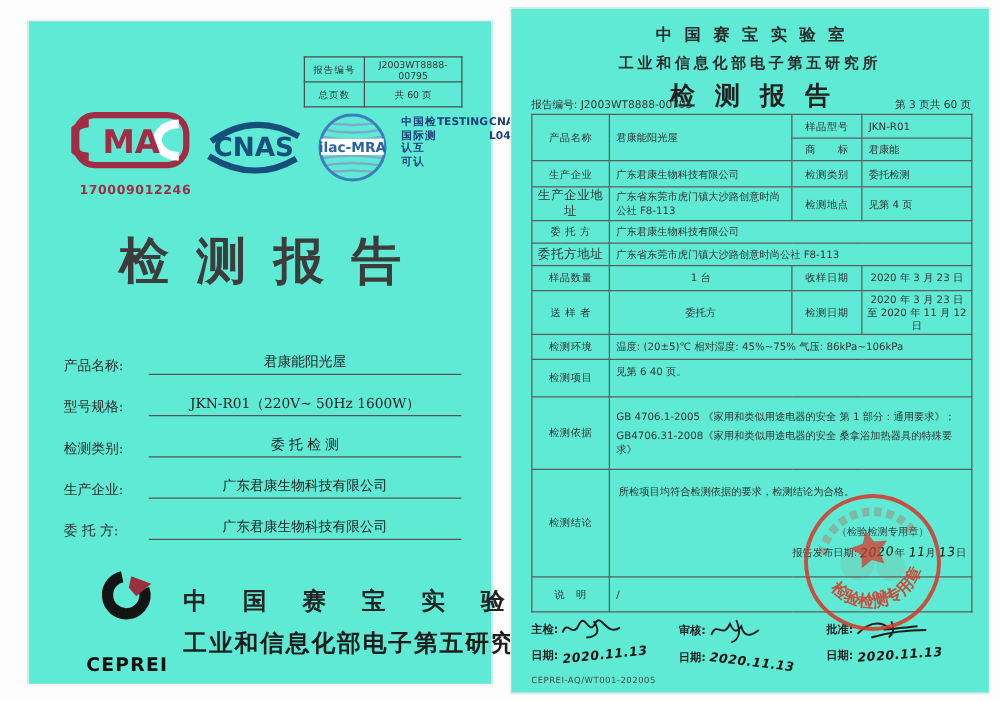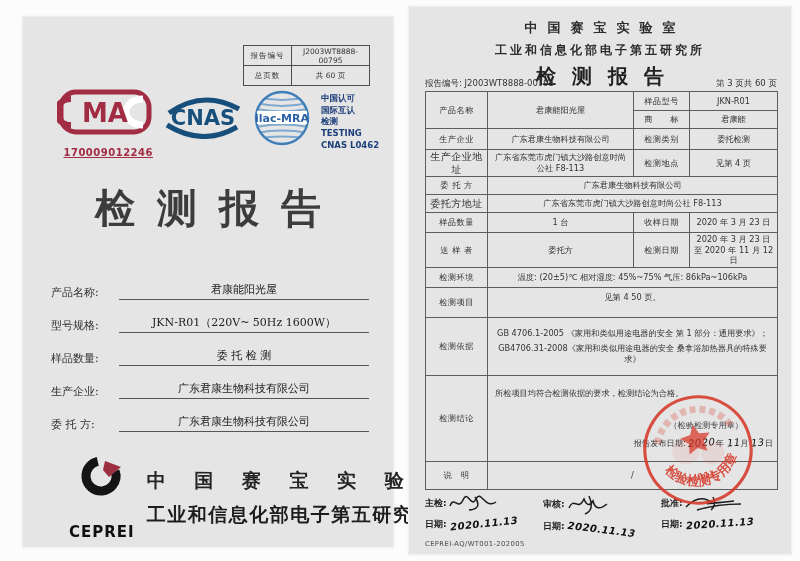--- a/index.html
+++ b/index.html
@@ -1,34 +1,34 @@
 <!DOCTYPE html>
 <html><head>
 <meta charset="utf-8">
 <style>
   * { margin:0; padding:0; box-sizing:border-box; }
   html,body { width:800px; height:561px; overflow:hidden; background:#fcfcfc;
               font-family:"DejaVu Sans", sans-serif; color:#3a3a3a; }
   .canvas { position:relative; width:800px; height:561px; }
-  .page { position:absolute; background:#e5e5e5; border:1px solid #efefef;
+  .page { position:absolute; background:#5eead4; border:1px solid #efefef;
           box-shadow:0 0 3px rgba(0,0,0,.05); }
   .page-left  { left:22px; top:16px; width:372px; height:532px; }
   .page-right { left:408px; top:6px; width:384px; height:549px; }
 
   
   .info-table { position:absolute; left:220px; top:28px; border-collapse:collapse; }
   .info-table td { border:1px solid #4e4e4e; font-size:7.5px; height:20px;
                    text-align:center; vertical-align:middle; color:#333; }
   .info-table td.lbl { width:48px; letter-spacing:1px; }
   .info-table td.val { width:78px; }
 
   .logo-row { position:absolute; left:34px; top:72px; width:330px; display:flex;
               align-items:flex-start; gap:10px; }
   .cma-num { font-size:10px; font-weight:bold; letter-spacing:.5px; }
-  .accred { display:flex; flex-direction:column; gap:1px; padding-top:4px; }
+  .accred { display:flex; flex-direction:row; gap:1px; padding-top:4px; }
   .accred span { font-size:8.5px; font-weight:bold; line-height:1.25; }
 
   .big-title { position:absolute; left:0; top:164px; width:100%; text-align:center;
                font-size:40px; font-weight:600; color:#3c3c3c; letter-spacing:22px;
                text-indent:22px; white-space:nowrap; }
 
   .fields { position:absolute; left:28px; top:250px; width:318px; }
   .frow { display:flex; align-items:flex-end; height:33px; }
   .flabel { font-size:11px; color:#2f2f2f; width:68px; flex:none;
             font-family:"DejaVu Serif", serif; }
@@ -49,21 +49,21 @@
   .r-head .ttl  { font-size:20px; font-weight:bold; letter-spacing:16px; text-indent:16px; margin-top:4px; color:#222; }
 
   .r-meta { position:absolute; left:16px; top:71px; width:352px; display:flex;
             justify-content:space-between; font-size:8.5px; color:#333; }
 
   table.main { position:absolute; left:16px; top:84px; width:352px;
                border-collapse:collapse; table-layout:fixed; }
   table.main td { border:1px solid #5d5d5d; font-size:8.2px; color:#333;
                   vertical-align:middle; line-height:1.3; overflow:hidden; }
   td.lb { text-align:center; letter-spacing:.5px; padding:0 1px; }
-  td.vl { text-align:center; padding:1px 5px; }
+  td.vl { text-align:left; padding:1px 5px; }
   td.vc { text-align:center; padding:1px 2px; }
   .dep p { margin:4px 0; }
   .concl { position:relative; }
   .concl .c1 { position:absolute; left:7px; top:12px; }
   .concl .c2 { position:absolute; right:34px; top:44px; color:#3f3f3f; }
   .concl .c3 { position:absolute; right:4px; top:60px; white-space:nowrap; }
   .hand  { font-style:italic; font-size:10px; color:#101010; display:inline-block;
            transform:rotate(-4deg); letter-spacing:.5px; }
   .hand2 { transform:rotate(7deg) translateY(4px); }
   .hand3 { transform:rotate(-6deg); }
@@ -100,21 +100,21 @@
 
     <div class="logo-row">
 
       <div style="text-align:right;">
         <svg width="96" height="54" viewBox="0 0 96 54">
           <rect x="4" y="3" width="88" height="40" rx="15" fill="none" stroke="#a12c43" stroke-width="5"></rect>
           <path d="M 86 10 A 17 13 0 0 0 86 36" fill="none" stroke="#fff" stroke-width="7"></path>
           <path d="M 14 10 A 15 13 0 0 0 14 36" fill="none" stroke="#a12c43" stroke-width="6"></path>
           <text x="48" y="33" text-anchor="middle" font-size="26" font-weight="bold" fill="#a12c43" font-family="DejaVu Sans, sans-serif">MA</text>
         </svg>
-        <div class="cma-num" style="color:#a12c43;text-decoration:underline;">170009012246</div>
+        <div class="cma-num" style="color:#a12c43;">170009012246</div>
       </div>
 
       <div style="padding-top:8px;">
         <svg width="80" height="42" viewBox="0 0 80 42">
           <path d="M6 16 Q40 -8 76 12" fill="none" stroke="#174f7c" stroke-width="5"></path>
           <path d="M4 28 Q40 50 74 30" fill="none" stroke="#174f7c" stroke-width="5"></path>
           <text x="40" y="28" text-anchor="middle" font-size="21" font-weight="bold" fill="#174f7c" font-family="DejaVu Sans, sans-serif">CNAS</text>
         </svg>
       </div>
 
@@ -153,21 +153,21 @@
     <div class="fields">
       <div class="frow">
         <span class="flabel">产品名称:</span>
         <span class="fval">君康能阳光屋</span>
       </div>
       <div class="frow">
         <span class="flabel">型号规格:</span>
         <span class="fval">JKN-R01（220V~ 50Hz 1600W）</span>
       </div>
       <div class="frow">
-        <span class="flabel">样品数量:</span>
+        <span class="flabel">检测类别:</span>
         <span class="fval">委 托 检 测</span>
       </div>
       <div class="frow">
         <span class="flabel">生产企业:</span>
         <span class="fval">广东君康生物科技有限公司</span>
       </div>
       <div class="frow">
         <span class="flabel">委 托 方:</span>
         <span class="fval">广东君康生物科技有限公司</span>
       </div>
@@ -256,21 +256,21 @@
           <div>2020 年 3 月 23 日</div>
           <div>至 2020 年 11 月 12 日</div>
         </td>
       </tr>
       <tr style="height:20px">
         <td class="lb">检测环境</td>
         <td class="vl" colspan="3">温度: (20±5)℃  相对湿度: 45%~75%   气压: 86kPa~106kPa</td>
       </tr>
       <tr style="height:30px">
         <td class="lb">检测项目</td>
-        <td class="vl" colspan="3" style="vertical-align:top; padding-top:4px;">见第 4 50 页。</td>
+        <td class="vl" colspan="3" style="vertical-align:top; padding-top:4px;">见第 6 40 页。</td>
       </tr>
       <tr style="height:58px">
         <td class="lb">检测依据</td>
         <td class="vl dep" colspan="3">
           <p>GB 4706.1-2005 《家用和类似用途电器的安全 第 1 部分：通用要求》；</p>
           <p>GB4706.31-2008《家用和类似用途电器的安全 桑拿浴加热器具的特殊要求》</p>
         </td>
       </tr>
       <tr style="height:86px">
         <td class="lb">检测结论</td>

